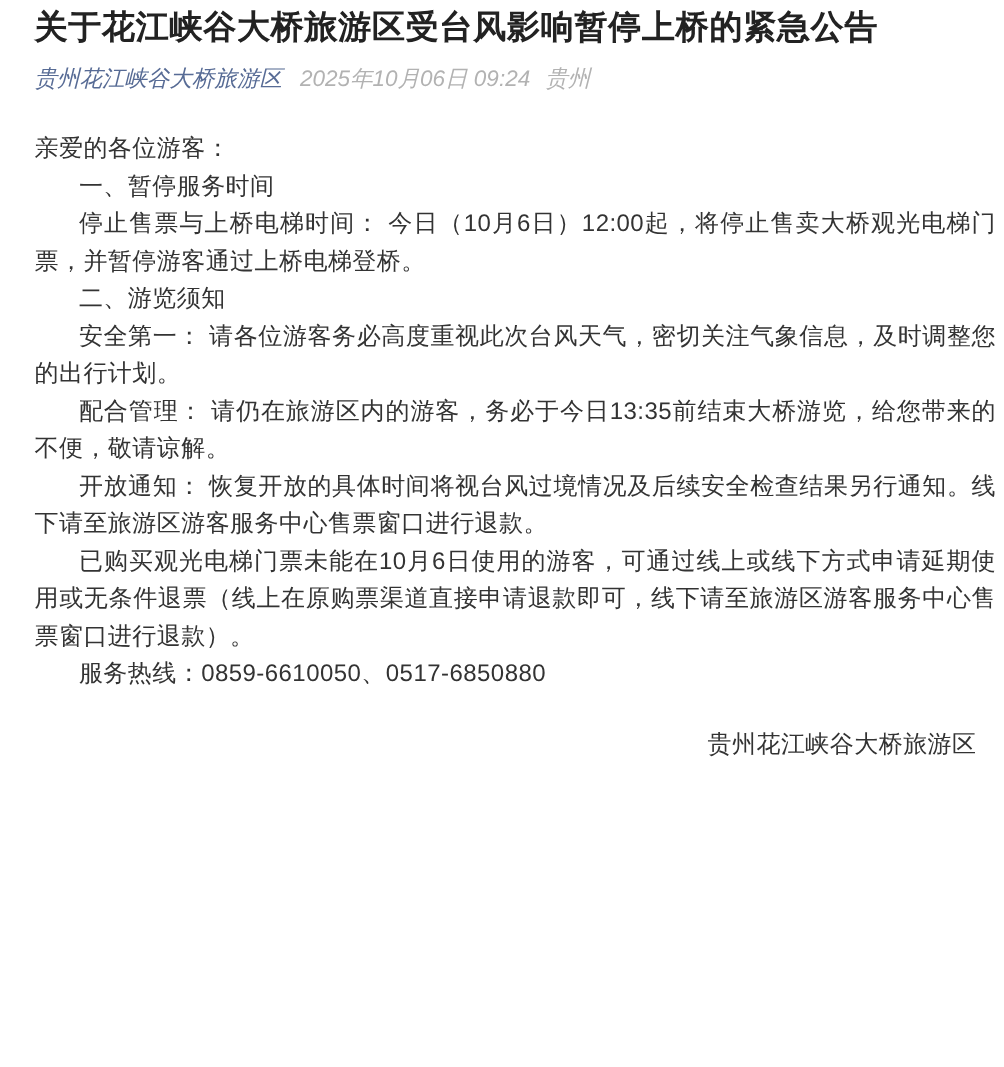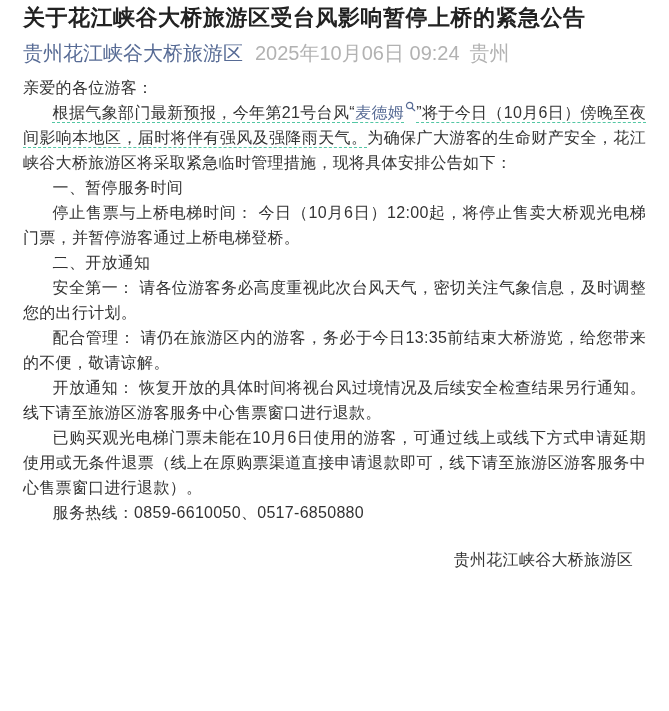--- a/index.html
+++ b/index.html
@@ -4,48 +4,49 @@
 <style>
   html, body { margin: 0; padding: 0; }
   body {
     width: 669px;
     height: 711px;
     overflow: hidden;
     background: #ffffff;
     font-family: "Liberation Sans", sans-serif;
     -webkit-font-smoothing: antialiased;
   }
-  .article { padding: 3px 23px 0 23px; }
+  .article { padding: 3px 5px 0 23px; }
 
   .title {
     margin: 0;
     font-size: 22px;
     line-height: 30px;
     font-weight: 700;
     color: #222222;
     letter-spacing: 0.5px;
   }
 
   .meta {
     margin-top: 10px;
-    font-size: 20px;
+    font-size: 15px;
     line-height: 20px;
     white-space: nowrap;
+    font-style: italic;
   }
   .account {
     color: #576b95;
     text-decoration: none;
     cursor: pointer;
     margin-right: 12px;
   }
   .pub-date { color: #b2b2b2; margin-right: 10px; }
   .region { color: #b2b2b2; }
 
   .content {
-    margin-top: 12px;
+    margin-top: 24px;
     font-size: 16px;
     line-height: 25px;
     color: #333333;
     letter-spacing: 0.3px;
     text-align: justify;
   }
   .content p { margin: 0; }
   .indent { text-indent: 1.85em; }
   .sec-heading { font-weight: 400; }
 
@@ -78,29 +79,25 @@
 <div class="article">
 
   <h1 class="title">关于花江峡谷大桥旅游区受台风影响暂停上桥的紧急公告</h1>
 
   <div class="meta"><a class="account">贵州花江峡谷大桥旅游区</a><span class="pub-date">2025年10月06日 09:24</span><span class="region">贵州</span></div>
 
   <div class="content">
 
     <p>亲爱的各位游客：</p>
 
-    <p class="indent"><span class="dashed"><span>根据气象部门最新预报，今年第21号台风“</span><a class="entity-link"><span>麦德姆</span><svg class="search-icon-svg" viewBox="0 0 12 12" fill="none" xmlns="http://www.w3.org/2000/svg">
-              <circle cx="5" cy="5" r="3.4" stroke="#576b95" stroke-width="1.3"></circle>
-              <line x1="7.6" y1="7.6" x2="10.6" y2="10.6" stroke="#576b95" stroke-width="1.3" stroke-linecap="round"></line>
-            </svg></a><span>”将于今日（10月6日）傍晚至夜间影响本地区，届时将伴有强风及强降雨天气。</span></span><span>为确保广大游客的生命财产安全，花江峡谷大桥旅游区将采取紧急临时管理措施，现将具体安排公告如下：</span></p>
 
     <p class="indent sec-heading">一、暂停服务时间</p>
     <p class="indent">停止售票与上桥电梯时间： 今日（10月6日）12:00起，将停止售卖大桥观光电梯门票，并暂停游客通过上桥电梯登桥。</p>
 
-    <p class="indent sec-heading">二、开放通知</p>
+    <p class="indent sec-heading">二、游览须知</p>
     <p class="indent">安全第一： 请各位游客务必高度重视此次台风天气，密切关注气象信息，及时调整您的出行计划。</p>
     <p class="indent">配合管理： 请仍在旅游区内的游客，务必于今日13:35前结束大桥游览，给您带来的不便，敬请谅解。</p>
     <p class="indent">开放通知： 恢复开放的具体时间将视台风过境情况及后续安全检查结果另行通知。线下请至旅游区游客服务中心售票窗口进行退款。</p>
 
     <p class="indent">已购买观光电梯门票未能在10月6日使用的游客，可通过线上或线下方式申请延期使用或无条件退票（线上在原购票渠道直接申请退款即可，线下请至旅游区游客服务中心售票窗口进行退款）。</p>
 
     <p class="indent">服务热线：0859-6610050、0517-6850880</p>
 
     <p class="signature">贵州花江峡谷大桥旅游区</p>
 

